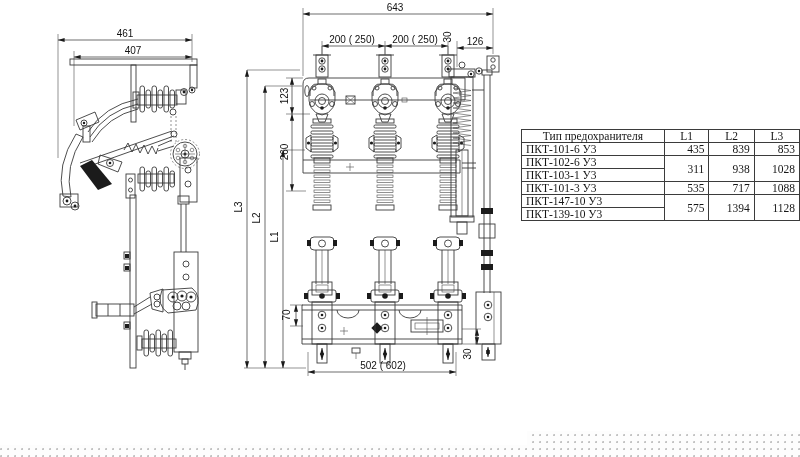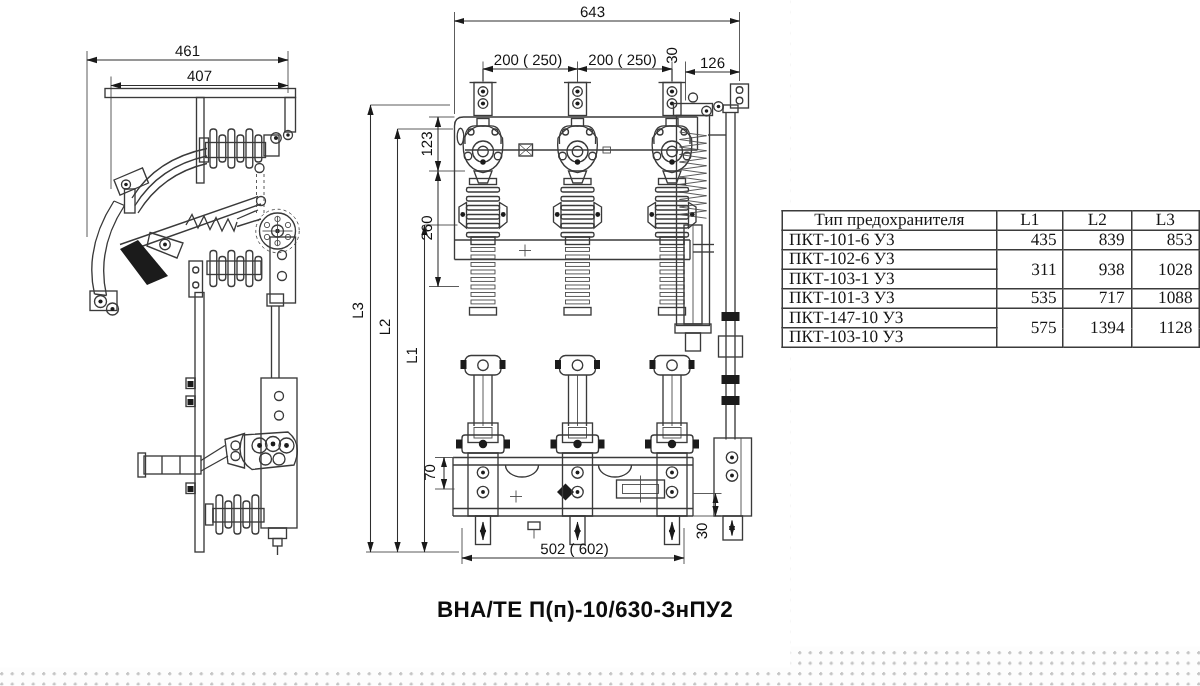--- a/index.html
+++ b/index.html
@@ -13,21 +13,21 @@
   .sheet{position:absolute;background:#ffffff;}
   #sheetA{left:0;top:0;width:527px;height:445px;}
   #sheetB{left:527px;top:0;width:273px;height:431px;}
   svg.draw{position:absolute;left:0;top:0;}
   .ln{fill:none;stroke:#3a3a3a;stroke-width:0.9;}
   .tn{fill:none;stroke:#4a4a4a;stroke-width:0.6;}
   .dm{fill:none;stroke:#2e2e2e;stroke-width:0.7;}
   .fl{fill:#1b1b1b;stroke:none;}
   text.d{font:10px "Liberation Sans","DejaVu Sans",sans-serif;fill:#111;}
   .fuse-table{
-    position:absolute;left:521px;top:140px;border-collapse:collapse;
+    position:absolute;left:521px;top:129px;border-collapse:collapse;
     font-family:"Liberation Serif","DejaVu Serif",serif;font-size:11.5px;color:#151515;
     background:#fff;
   }
   .fuse-table td{border:1px solid #3b3b3b;height:12px;line-height:12px;padding:0 4px;white-space:nowrap;}
   .fuse-table td.num{text-align:right;width:38px;}
   .fuse-table td.typ{width:138px;}
   .fuse-table td.hd{text-align:center;}
   .caption{
     position:absolute;left:238px;top:398px;width:304px;text-align:center;
     font-weight:bold;font-size:15px;letter-spacing:0.2px;color:#0c0c0c;
@@ -407,19 +407,18 @@
         <td class="num">717</td>
         <td class="num">1088</td>
       </tr>
       <tr>
         <td class="typ">ПКТ-147-10 У3</td>
         <td class="num" rowspan="2">575</td>
         <td class="num" rowspan="2">1394</td>
         <td class="num" rowspan="2">1128</td>
       </tr>
       <tr>
-        <td class="typ">ПКТ-103-10 У3</td>
+        <td class="typ">ПКТ-139-10 У3</td>
       </tr>
     </tbody>
   </table>
 
-  <div class="caption">ВНА/ТЕ П(п)-10/630-ЗнПУ2</div>
 </div>
 
 </body></html>

